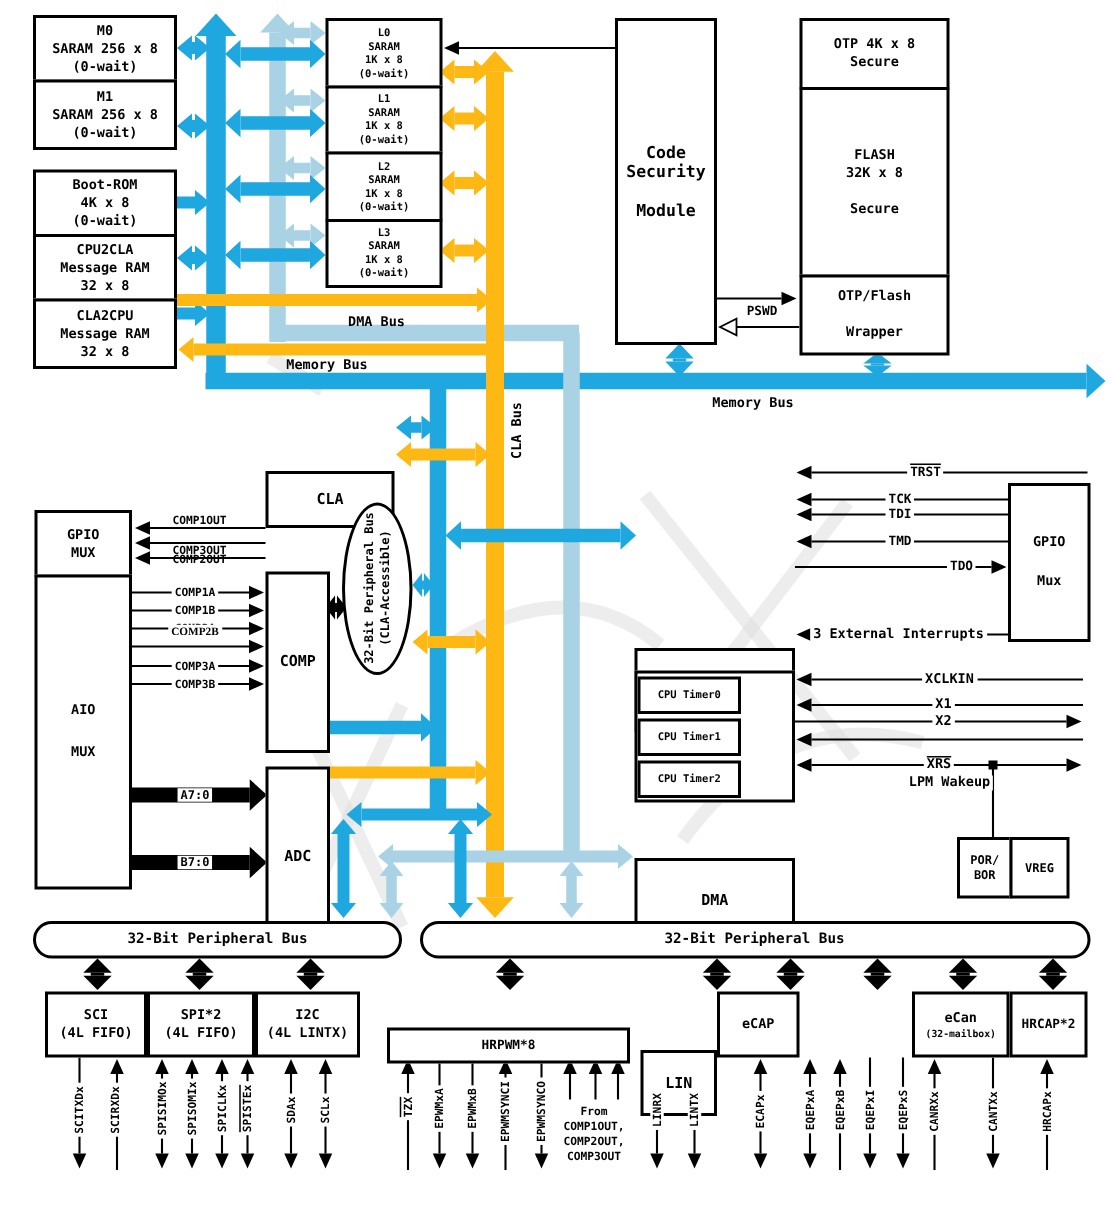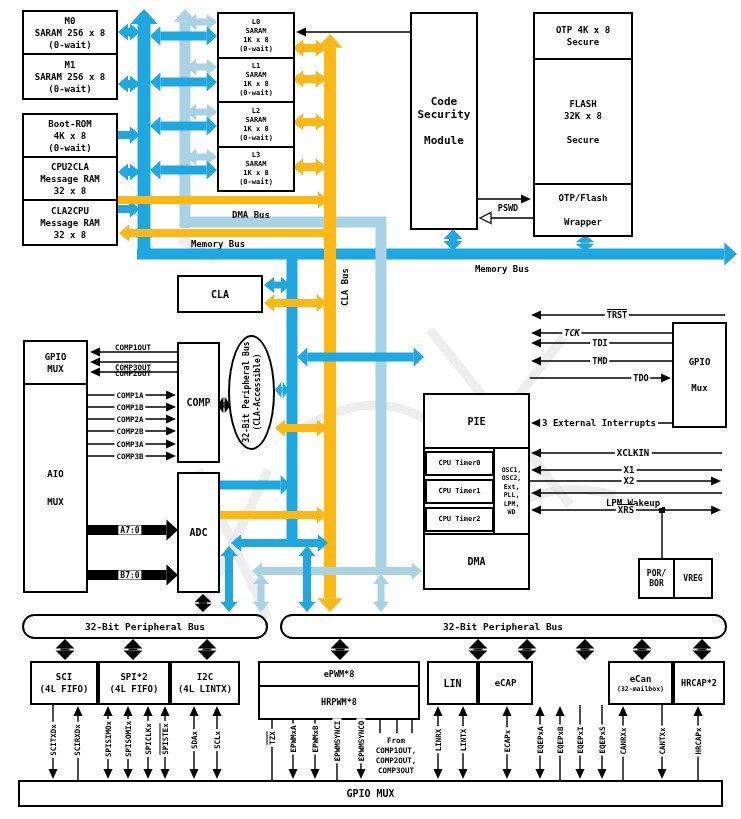--- a/index.html
+++ b/index.html
@@ -10,21 +10,21 @@
        display:flex;flex-direction:column;align-items:center;justify-content:center;
        text-align:center;font-weight:bold;color:#000;white-space:pre-line;box-sizing:border-box;}
   .ell-v{border-radius:50%;}
   .ell-h{border-radius:13px;}
   .f65{font-size:6.5px;line-height:8.5px;}
   .f7{font-size:7px;line-height:9px;}
   .f8{font-size:8px;line-height:10px;}
   .f85{font-size:8.5px;line-height:11px;}
   .f9{font-size:9px;line-height:12px;}
   .f95{font-size:11px;line-height:13px;}
-  .f10{font-size:10px;line-height:13px;}
+  .f10{font-size:10px;line-height:13px;margin-top:39px;}
   .lbl{position:absolute;z-index:5;transform:translate(-50%,-50%);font-weight:bold;color:#000;
        white-space:nowrap;padding:0 2px;background:transparent;}
   .rot{transform:translate(-50%,-50%) rotate(-90deg);}
   .ovl{text-decoration:overline;}
   .bgw{background:#fff;}
   .pre{white-space:pre-line;text-align:center;}
 </style>
 </head>
 <body>
 
@@ -350,46 +350,39 @@
 MUX</div>
   <div class="box f10" style="left:177px;top:342px;width:43px;height:121px">COMP</div>
   <div class="box f10" style="left:177px;top:472px;width:43px;height:121px">ADC</div>
   <div class="box ell-v" style="left:228px;top:335px;width:47px;height:115px"></div>
 
   <div class="box f10" style="left:423px;top:393px;width:107px;height:56px">PIE</div>
   <div class="box" style="left:423px;top:447px;width:107px;height:88px"></div>
   <div class="box f7" style="left:425px;top:451px;width:69px;height:25px">CPU Timer0</div>
   <div class="box f7" style="left:425px;top:479px;width:69px;height:25px">CPU Timer1</div>
   <div class="box f7" style="left:425px;top:507px;width:69px;height:25px">CPU Timer2</div>
-  <div class="box f65" style="left:493px;top:447px;width:37px;height:88px">OSC1,
-OSC2,
-Ext,
-PLL,
-LPM,
-WD</div>
   <div class="box f10" style="left:423px;top:533px;width:107px;height:57px">DMA</div>
 
   <div class="box f9" style="left:672px;top:322px;width:55px;height:106px;line-height:13px">GPIO
 
 Mux</div>
   <div class="box f8" style="left:638px;top:558px;width:37px;height:41px">POR/
 BOR</div>
   <div class="box f8" style="left:673px;top:558px;width:40px;height:41px">VREG</div>
 
   <div class="box ell-h" style="left:22px;top:614px;width:246px;height:25px"></div>
   <div class="box ell-h" style="left:280px;top:614px;width:447px;height:25px"></div>
 
   <div class="box f9" style="left:30px;top:661px;width:68px;height:44px">SCI
 (4L FIFO)</div>
   <div class="box f9" style="left:98px;top:661px;width:72px;height:44px">SPI*2
 (4L FIFO)</div>
   <div class="box f9" style="left:170px;top:661px;width:70px;height:44px">I2C
 (4L LINTX)</div>
-  <div class="box f85" style="left:258px;top:661px;width:162px;height:26px">ePWM*8</div>
-  <div class="box f85" style="left:258px;top:685px;width:162px;height:35px">HRPWM*8</div>
+  <div class="box f85" style="left:258px;top:685px;width:162px;height:24px">HRPWM*8</div>
   <div class="box f10" style="left:427px;top:661px;width:51px;height:44px">LIN</div>
   <div class="box f9" style="left:478px;top:661px;width:55px;height:44px">eCAP</div>
   <div class="box" style="left:608px;top:661px;width:65px;height:44px">
     <div class="f9">eCan</div>
     <div class="f65">(32-mailbox)</div>
   </div>
   <div class="box f85" style="left:673px;top:661px;width:52px;height:44px">HRCAP*2</div>
   <div class="box f10" style="left:18px;top:780px;width:705px;height:27px">GPIO MUX</div>
 <div class="lbl" style="left: 251px; top: 215px; font-size: 9px;">DMA Bus</div>
     <div class="lbl" style="left: 218px; top: 244px; font-size: 9px;">Memory Bus</div>
@@ -399,35 +392,35 @@
 (CLA-Accessible)</div>
     <div class="lbl" style="left: 145px; top: 626px; font-size: 9.5px;">32-Bit Peripheral Bus</div>
     <div class="lbl" style="left: 503px; top: 626px; font-size: 9.5px;">32-Bit Peripheral Bus</div>
     <div class="lbl bgw" style="left: 508px; top: 208px; font-size: 8.5px;">PSWD</div>
     <div class="lbl" style="left: 133px; top: 347px; font-size: 7.5px;">COMP1OUT</div>
     <div class="lbl" style="left: 133px; top: 357px; font-size: 7.5px; margin-top: 16px;">COMP2OUT</div>
     <div class="lbl" style="left: 133px; top: 367px; font-size: 7.5px;">COMP3OUT</div>
     <div class="lbl bgw" style="left: 130px; top: 395px; font-size: 7.5px;">COMP1A</div>
     <div class="lbl bgw" style="left: 130px; top: 407px; font-size: 7.5px;">COMP1B</div>
     <div class="lbl bgw" style="left: 130px; top: 419px; font-size: 7.5px;">COMP2A</div>
-    <div class="lbl bgw" style="left: 130px; top: 431px; font-size: 7.5px;">COMP2B</div>
+    <div class="lbl bgw" style="left: 130px; top: 421px; font-size: 7.5px; font-family: Liberation Serif, serif;">COMP2B</div>
     <div class="lbl bgw" style="left: 130px; top: 444px; font-size: 7.5px;">COMP3A</div>
     <div class="lbl bgw" style="left: 130px; top: 456px; font-size: 7.5px;">COMP3B</div>
     <div class="lbl bgw" style="left: 130px; top: 530px; font-size: 8px;">A7:0</div>
     <div class="lbl bgw" style="left: 130px; top: 575px; font-size: 8px;">B7:0</div>
     <div class="lbl ovl bgw" style="left: 617px; top: 315px; font-size: 8.5px;">TRST</div>
-    <div class="lbl bgw" style="left: 572px; top: 333px; font-size: 8.5px; font-style: italic;">TCK</div>
+    <div class="lbl bgw" style="left: 600px; top: 333px; font-size: 8.5px;">TCK</div>
     <div class="lbl bgw" style="left: 600px; top: 343px; font-size: 8.5px;">TDI</div>
     <div class="lbl bgw" style="left: 600px; top: 361px; font-size: 8.5px;">TMD</div>
     <div class="lbl bgw" style="left: 600px; top: 378px; font-size: 8.5px; margin-left: 41px;">TDO</div>
     <div class="lbl bgw" style="left: 599px; top: 423px; font-size: 9px;">3 External Interrupts</div>
     <div class="lbl bgw" style="left: 633px; top: 453px; font-size: 9px;">XCLKIN</div>
     <div class="lbl bgw" style="left: 629px; top: 470px; font-size: 9px;">X1</div>
     <div class="lbl bgw" style="left: 629px; top: 481px; font-size: 9px;">X2</div>
-    <div class="lbl bgw" style="left: 633px; top: 493px; font-size: 9px; margin-top: 10px;">LPM Wakeup</div>
+    <div class="lbl bgw" style="left: 633px; top: 512px; font-size: 9px; margin-top: 10px;">LPM Wakeup</div>
     <div class="lbl ovl bgw" style="left: 626px; top: 510px; font-size: 9px;">XRS</div>
     <div class="lbl rot bgw" style="left: 53px; top: 740px; font-size: 7.5px;">SCITXDx</div>
     <div class="lbl rot bgw" style="left: 77px; top: 740px; font-size: 7.5px;">SCIRXDx</div>
     <div class="lbl rot bgw" style="left: 108px; top: 739px; font-size: 7.5px;">SPISIMOx</div>
     <div class="lbl rot bgw" style="left: 128px; top: 739px; font-size: 7.5px;">SPISOMIx</div>
     <div class="lbl rot bgw" style="left: 148px; top: 739px; font-size: 7.5px;">SPICLKx</div>
     <div class="lbl rot ovl bgw" style="left: 165px; top: 739px; font-size: 7.5px;">SPISTEx</div>
     <div class="lbl rot bgw" style="left: 194px; top: 740px; font-size: 7.5px;">SDAx</div>
     <div class="lbl rot bgw" style="left: 217px; top: 740px; font-size: 7.5px;">SCLx</div>
     <div class="lbl rot ovl bgw" style="left: 272px; top: 738px; font-size: 7.5px;">TZX</div>

